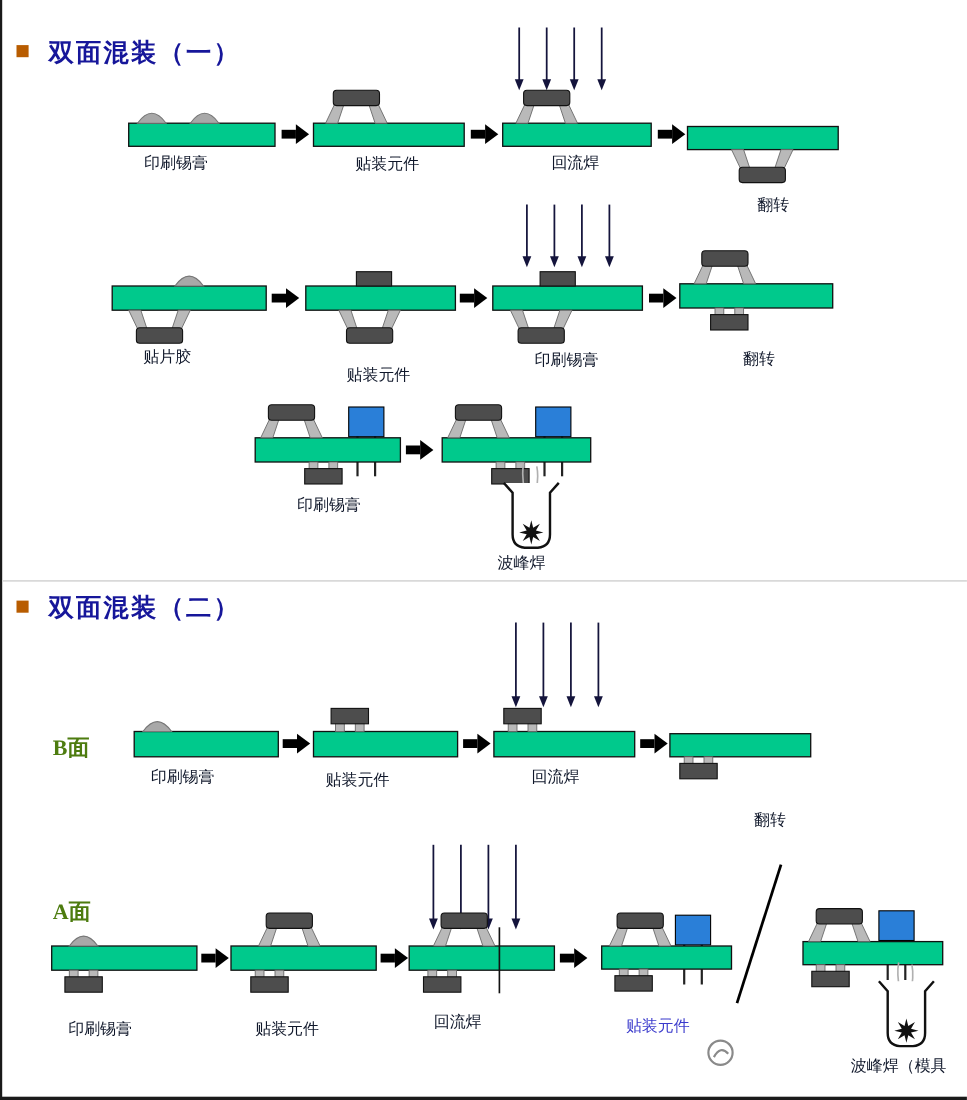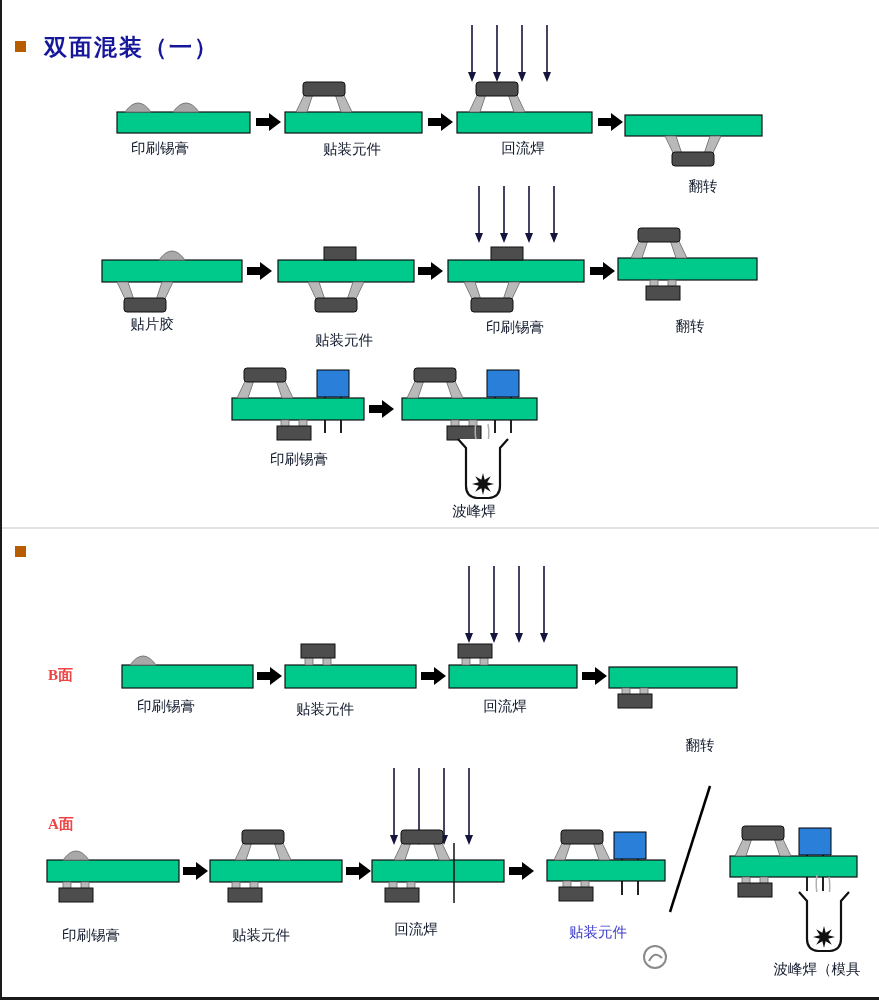--- a/index.html
+++ b/index.html
@@ -24,21 +24,21 @@
   .tlead{stroke:#111;stroke-width:1.5;}
   .slash{stroke:#000;stroke-width:2.5;}
   .divider{stroke:#d9d9d9;stroke-width:1.5;}
   .bathwall{fill:#fff;stroke:#111;stroke-width:2.2;}
   .spark{fill:#111;}
   .wm-ring{fill:none;stroke:#8a8a8a;stroke-width:2;}
   
   .sec-title{position:absolute;font-size:23px;font-weight:bold;color:#16169a;letter-spacing:2px;white-space:nowrap;}
   .bullet{position:absolute;width:11px;height:11px;background:#b85c00;}
   .lbl{position:absolute;transform:translateX(-50%);font-size:14.5px;color:#0f172a;white-space:nowrap;}
-  .lbl-left{position:absolute;font-size:15px;color:#ef4444;white-space:nowrap;font-weight:bold;}
+  .lbl-left{position:absolute;font-size:20px;color:#4d7c0f;white-space:nowrap;font-weight:bold;}
   .blue-label{color:#3a3acc;}
   .watermark{position:absolute;font-size:19px;font-weight:bold;color:#4f4f4f;white-space:nowrap;}
 </style>
 </head>
 <body>
 
 <div id="page">
 
 <svg width="879" height="1000" viewBox="0 0 879 1000">
   <defs>
@@ -240,20 +240,21 @@
 
 <div class="lbl" style="left:150px;top:315px;">贴片胶</div>
 <div class="lbl" style="left:342px;top:331px;">贴装元件</div>
 <div class="lbl" style="left:513px;top:318px;">印刷锡膏</div>
 <div class="lbl" style="left:688px;top:317px;">翻转</div>
 
 <div class="lbl" style="left:297px;top:450px;">印刷锡膏</div>
 <div class="lbl" style="left:472px;top:502px;">波峰焊</div>
 
 <div class="bullet" style="left:13px;top:546px;"></div>
+<div class="sec-title" style="left:42px;top:537px;">双面混装（二）</div>
 
 <div class="lbl-left" style="left:46px;top:666px;">B面</div>
 <div class="lbl" style="left:164px;top:697px;">印刷锡膏</div>
 <div class="lbl" style="left:323px;top:700px;">贴装元件</div>
 <div class="lbl" style="left:503px;top:697px;">回流焊</div>
 <div class="lbl" style="left:698px;top:736px;">翻转</div>
 
 <div class="lbl-left" style="left:46px;top:815px;">A面</div>
 <div class="lbl" style="left:89px;top:926px;">印刷锡膏</div>
 <div class="lbl" style="left:259px;top:926px;">贴装元件</div>

